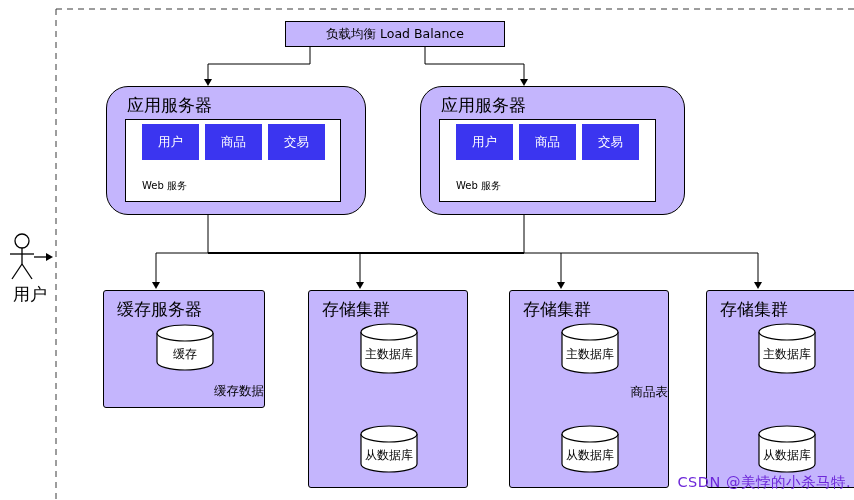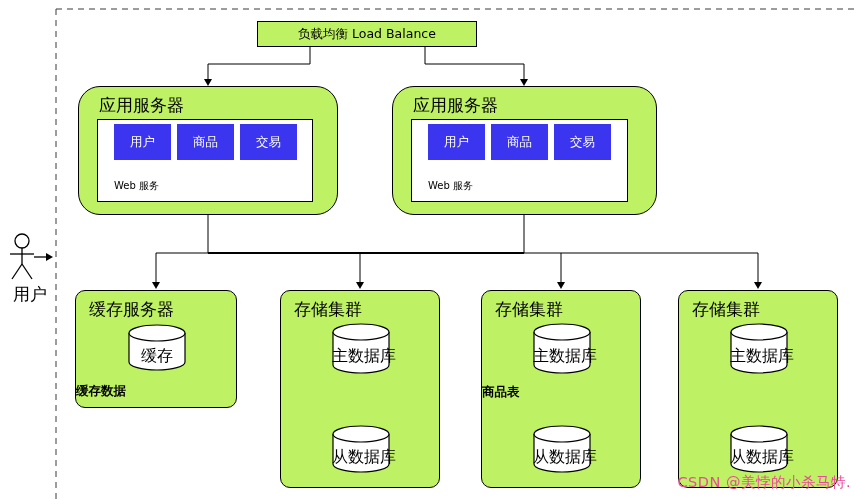--- a/index.html
+++ b/index.html
@@ -2,34 +2,34 @@
 <html><head>
 <meta charset="utf-8">
 <style>
   html,body{margin:0;padding:0;background:#ffffff;}
   #canvas{
     position:relative;width:854px;height:500px;background:#ffffff;
     font-family:"DejaVu Sans","Liberation Sans",sans-serif;color:#000;
     overflow:hidden;
   }
   svg.overlay{position:absolute;left:0;top:0;z-index:1;}
-  .box{position:absolute;background:#bef264;border:1px solid #000;box-sizing:border-box;z-index:2;}
+  .box{position:absolute;background:#c4b5fd;border:1px solid #000;box-sizing:border-box;z-index:2;margin-left:28px;}
   .lb-box{display:flex;align-items:center;justify-content:center;font-size:12.5px;}
   .rounded{border-radius:22px;}
-  .rounded-sm{border-radius:10px;}
+  .rounded-sm{border-radius:3px;}
   .shape-title{position:absolute;font-size:17px;white-space:nowrap;}
   .inner-rect{position:absolute;border:1px solid #000;background:#fff;box-sizing:border-box;}
   .svc-row{position:absolute;left:16px;top:4px;display:flex;gap:6px;}
   .svc-btn{width:57px;height:36px;display:flex;align-items:center;justify-content:center;
            color:#fff;font-size:12.5px;}
   .web-caption{position:absolute;left:16px;bottom:8px;font-size:10px;}
   .cyl{position:absolute;width:58px;}
   .cyl svg{display:block;}
-  .cyl-label{position:absolute;left:0;top:46%;width:100%;text-align:center;font-size:16px;white-space:nowrap;}
-  .center-caption{position:absolute;left:0;width:100%;text-align:left;font-size:12.5px;font-weight:bold;}
+  .cyl-label{position:absolute;left:0;top:46%;width:100%;text-align:center;font-size:12px;white-space:nowrap;}
+  .center-caption{position:absolute;left:0;width:100%;text-align:right;font-size:12.5px;}
   .watermark{position:absolute;right:3px;top:473px;font-size:14.5px;z-index:3;
              letter-spacing:.5px;white-space:nowrap;}
 </style>
 </head>
 <body>
 
 <div id="canvas">
 
   <svg class="overlay" width="854" height="500" viewBox="0 0 854 500">
 
@@ -161,15 +161,15 @@
     </div>
     <div class="cyl" style="left:51px;top:134px;height:48px;">
       <svg width="58" height="48" viewBox="0 0 58 48">
         <path d="M1 9 V39 A28 8 0 0 0 57 39 V9" fill="#fff" stroke="#000" stroke-width="1.2"></path>
         <ellipse cx="29" cy="9" rx="28" ry="8" fill="#fff" stroke="#000" stroke-width="1.2"></ellipse>
       </svg>
       <div class="cyl-label">从数据库</div>
     </div>
   </div>
 
-  <div class="watermark" style="color:#ec4899;margin-left:43px;">CSDN @美悖的小杀马特.</div>
+  <div class="watermark" style="color:#6d28d9;margin-left:43px;">CSDN @美悖的小杀马特.</div>
 
 </div>
 
 </body></html>

